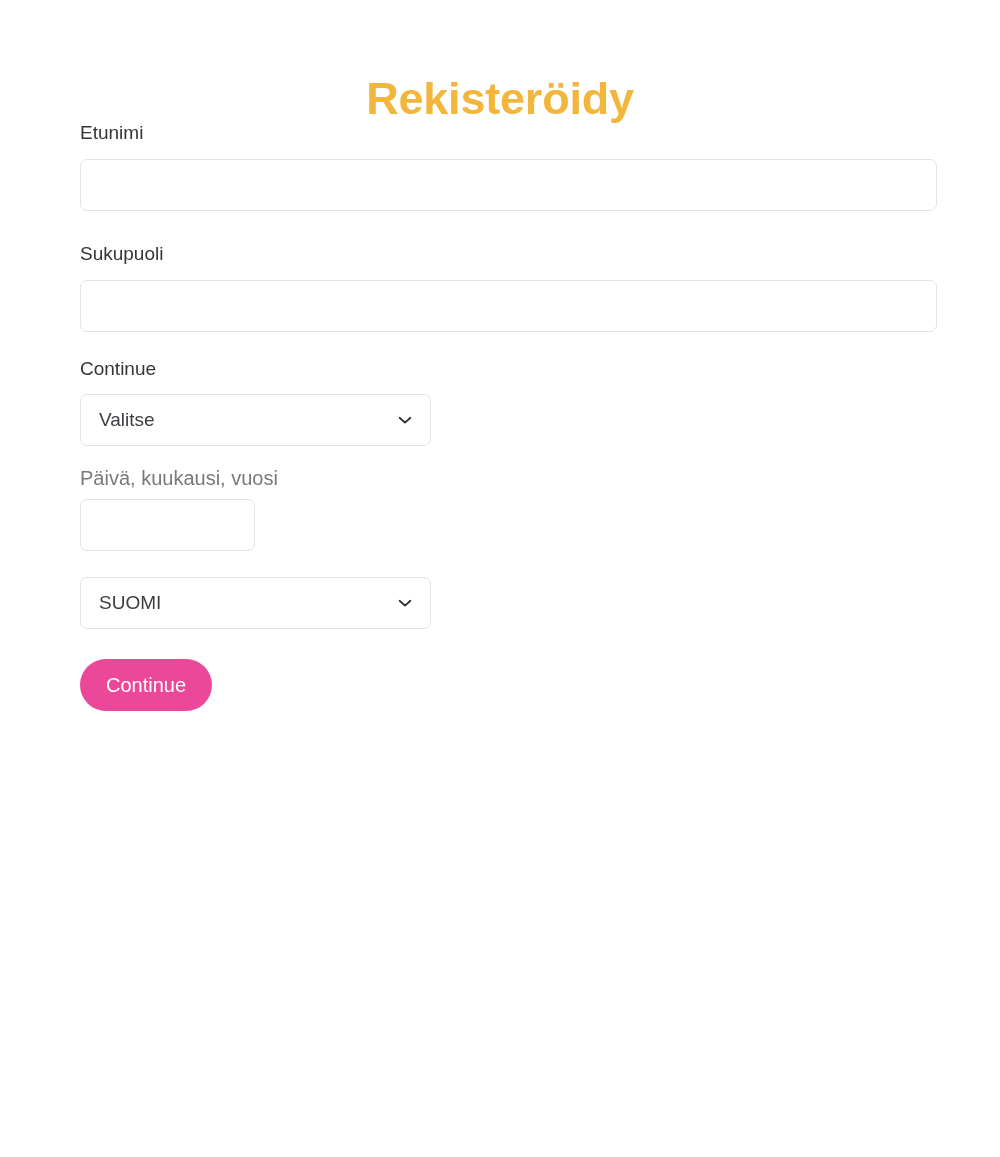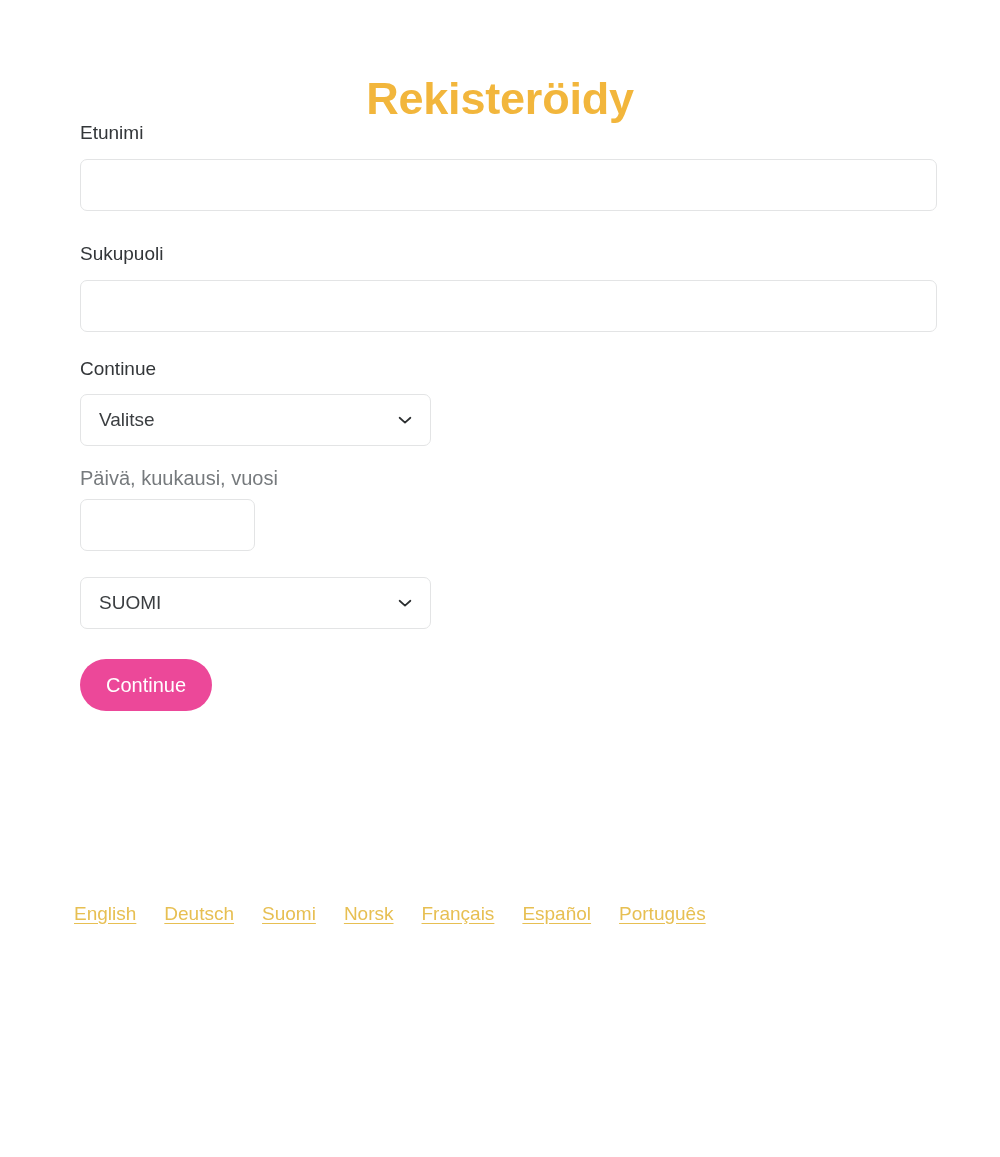--- a/index.html
+++ b/index.html
@@ -233,24 +233,15 @@
         </svg>
       </div>
     </div>
 
     
     <button class="continue-btn" type="submit">Continue</button>
 
   </form>
 
   <div class="lang-section">
-    <div class="lang-links">
-      <a class="lang-link" href="#">English</a>
-      <a class="lang-link" href="#">Deutsch</a>
-      <a class="lang-link" href="#">Suomi</a>
-      <a class="lang-link" href="#">Norsk</a>
-      <a class="lang-link" href="#">Français</a>
-      <a class="lang-link" href="#">Español</a>
-      <a class="lang-link" href="#">Português</a>
-    </div>
   </div>
 
 </div>
 
 </body></html>

